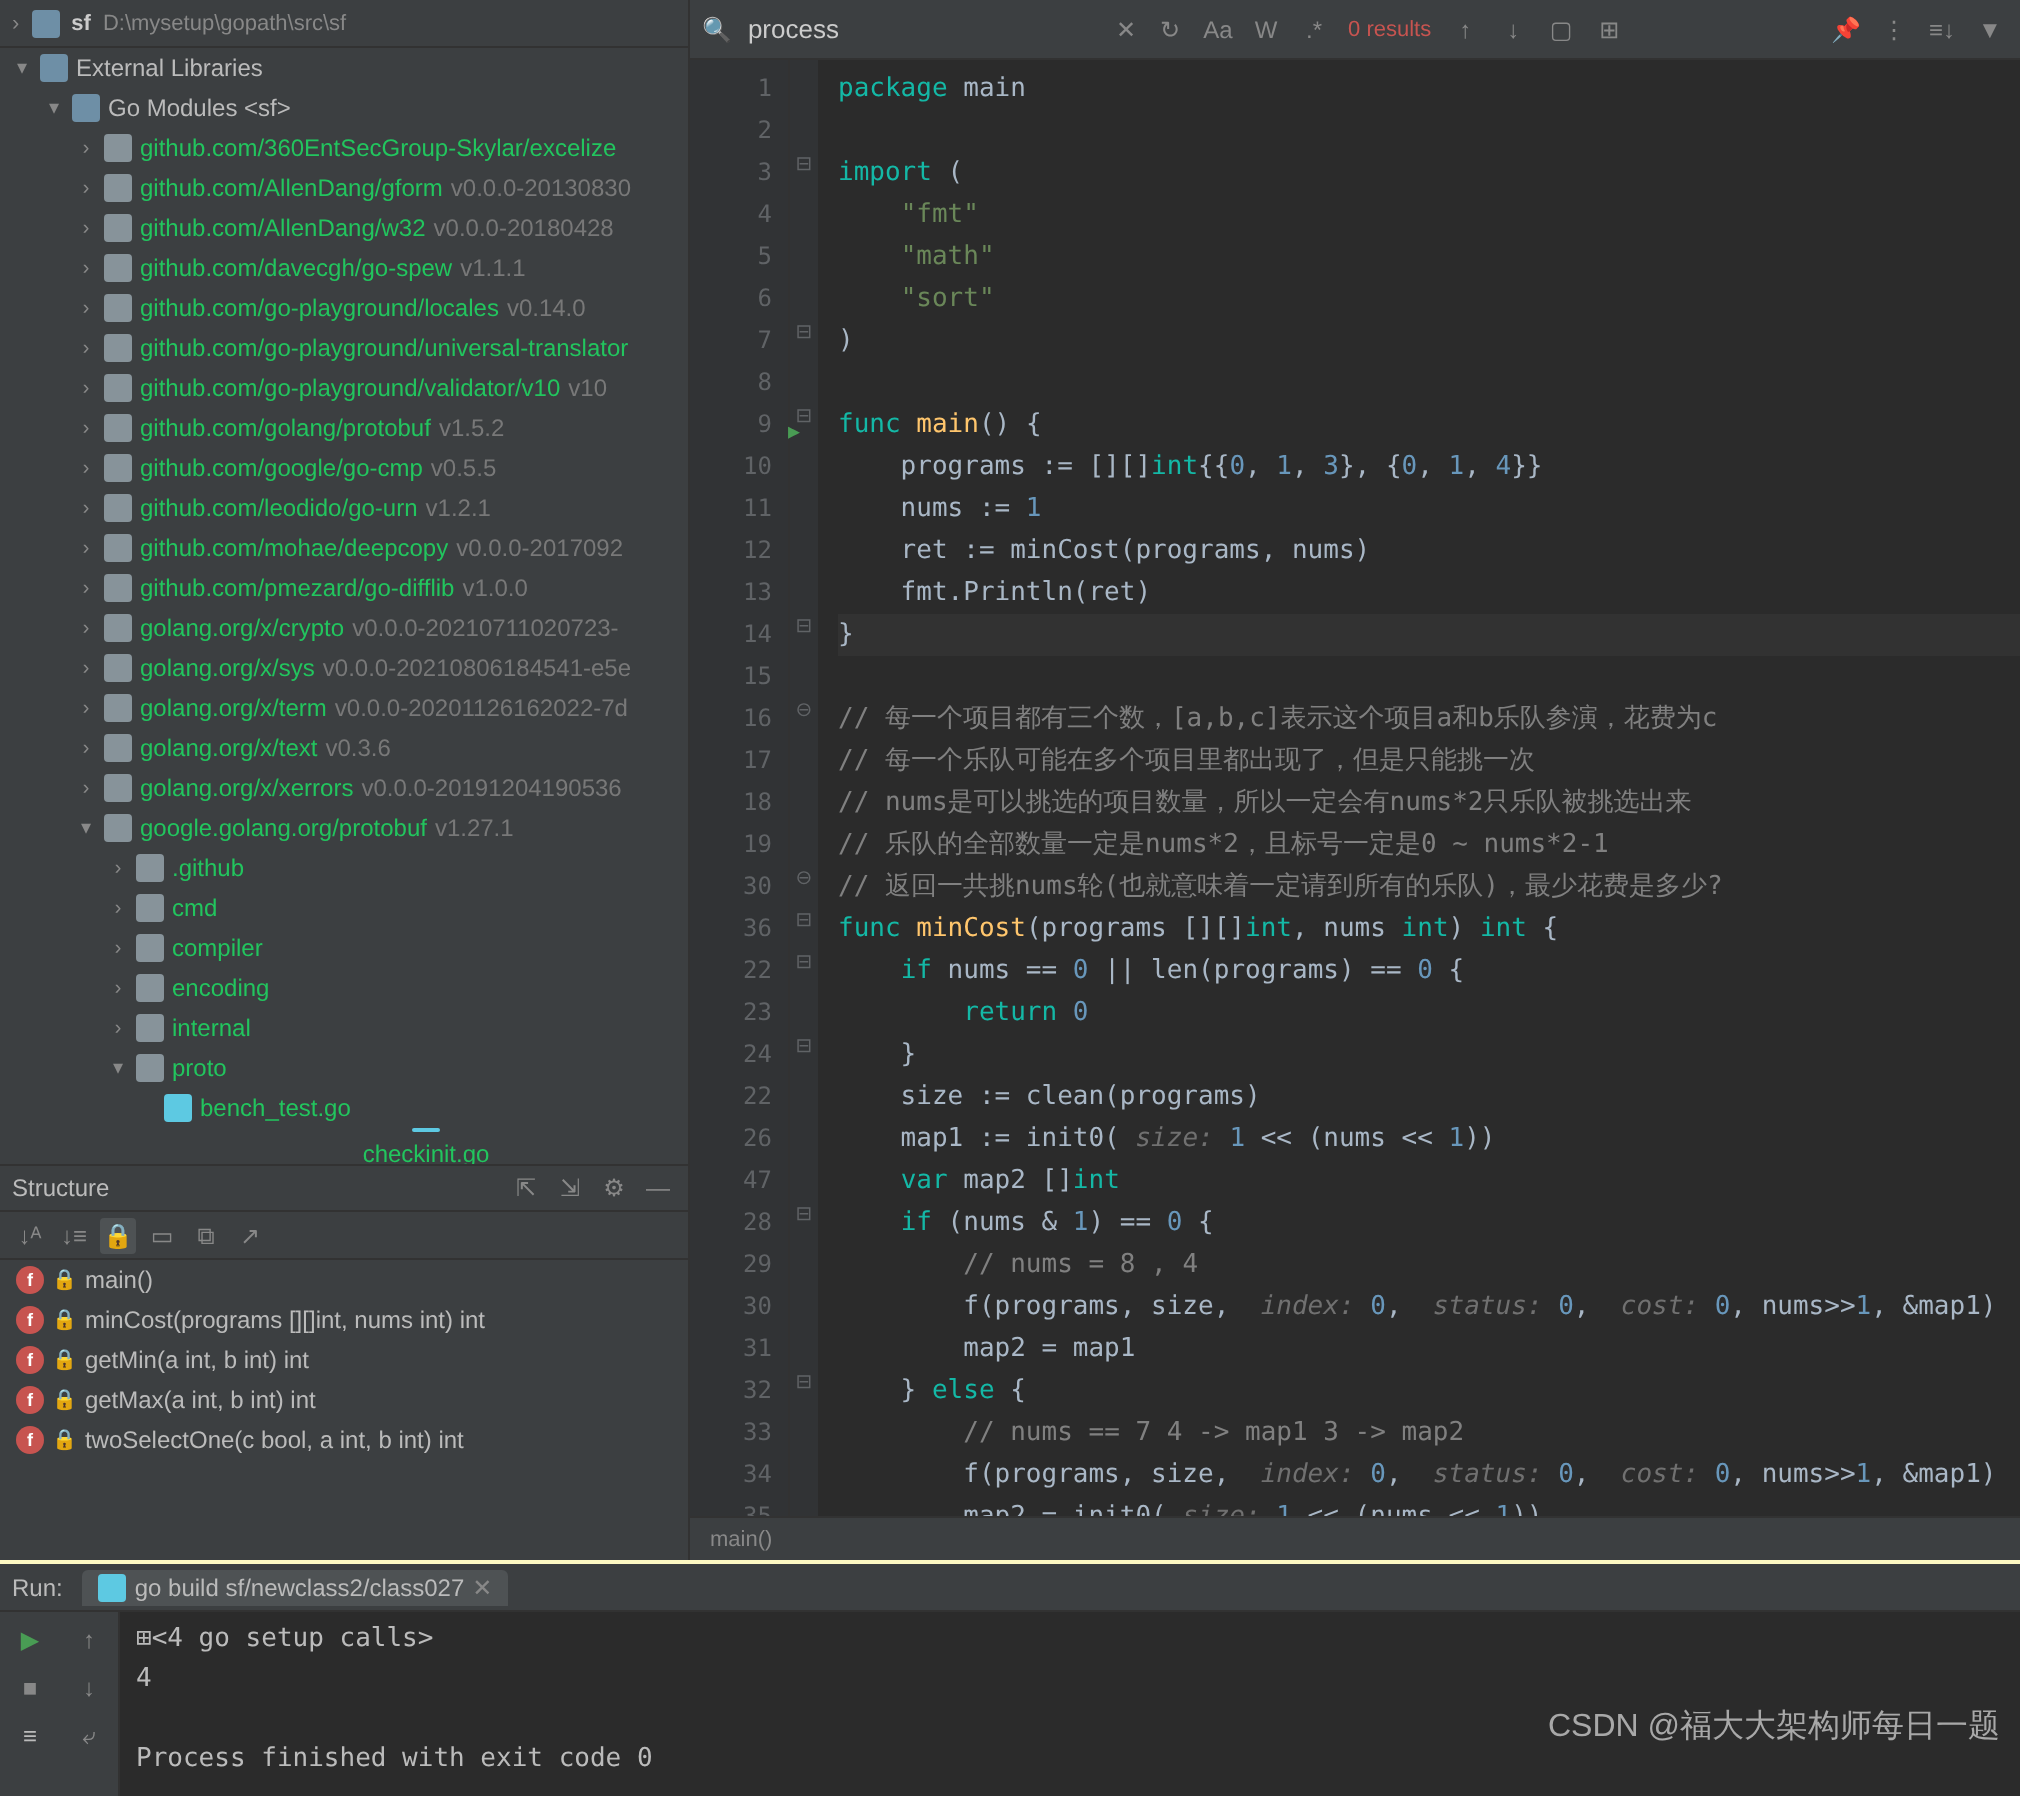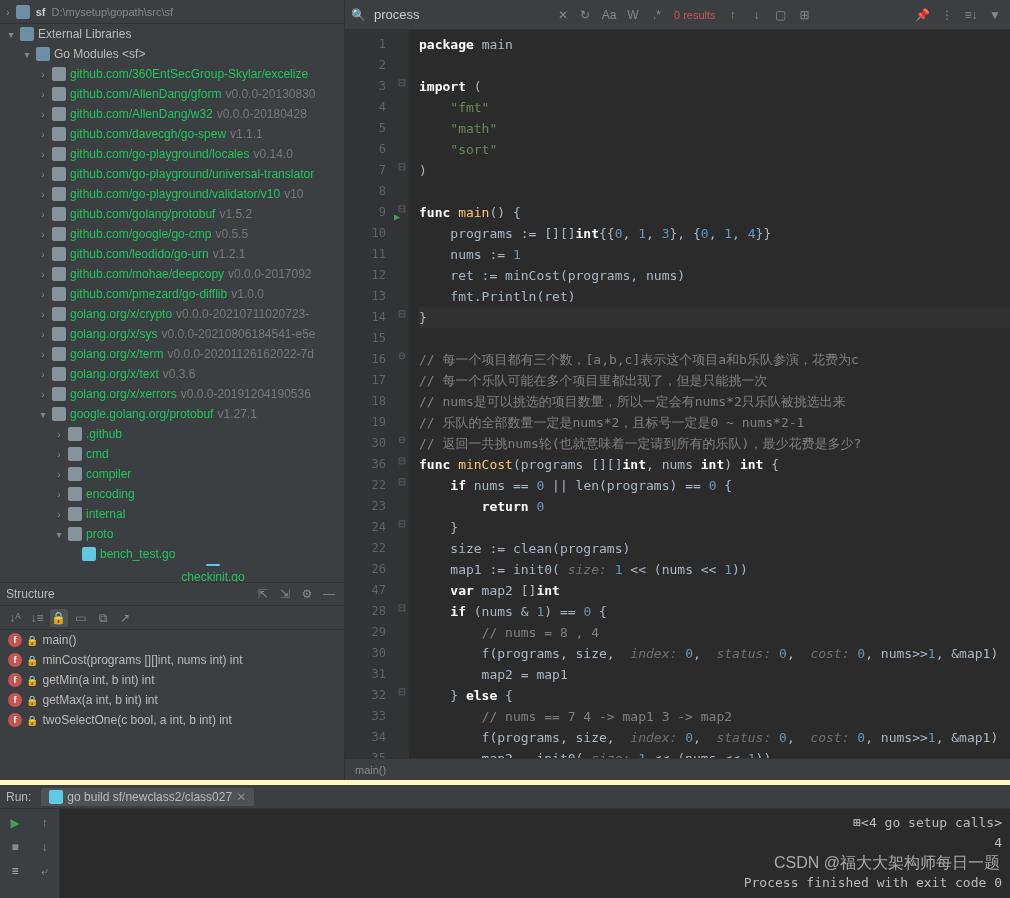--- a/index.html
+++ b/index.html
@@ -1,21 +1,21 @@
 <!DOCTYPE html>
 <html><head>
 <meta charset="utf-8">
 <style>
 * { margin:0; padding:0; box-sizing:border-box; }
 body { font-family:"Segoe UI",Arial,sans-serif; font-size:12px; background:#3c3f41; color:#bbb; width:1010px; height:898px; overflow:hidden; }
 .main { display:flex; flex-direction:column; height:100%; }
 .top { display:flex; height:780px; }
 .left { width:345px; background:#3c3f41; display:flex; flex-direction:column; border-right:1px solid #323232; }
 .right { flex:1; display:flex; flex-direction:column; background:#2b2b2b; }
-.bottom { flex:1; background:#2b2b2b; border-top:5px solid #fef9c3;text-align:right; }
+.bottom { flex:1; background:#2b2b2b; border-top:2px solid #fef9c3; }
 
 .breadcrumb { height:24px; display:flex; align-items:center; padding:0 6px; gap:6px; background:#3c3f41; border-bottom:1px solid #323232; font-size:11px; }
 .breadcrumb .chev { color:#888; }
 .bc-icon { width:14px;height:14px;background:#6e8fa6;border-radius:2px; }
 .bc-name{color:#ccc;font-weight:bold;}
 .bc-path{color:#888;}
 
 .tree { flex:1; overflow:auto; font-size:12px; }
 .trow { display:flex; align-items:center; height:20px; padding-left:8px; gap:4px; white-space:nowrap; }
 .chev2{width:10px;text-align:center;color:#888;font-size:10px;}
@@ -45,21 +45,21 @@
 
 .editor-area{flex:1;display:flex;overflow:hidden;background:#2b2b2b;}
 .gutter{width:50px;background:#313335;text-align:right;padding:4px 8px 0 0;color:#606366;font-family:Consolas,monospace;font-size:12px;line-height:21px;border-right:1px solid #323232;}
 .gut-row{height:21px;position:relative;}
 .run-tri{position:absolute;right:-14px;top:4px;color:#499c54;font-size:10px;}
 .fold-col{width:14px;background:#313335;color:#606366;font-size:10px;line-height:21px;text-align:center;}
 .code{flex:1;padding:4px 0 0 10px;font-family:Consolas,monospace;font-size:13px;line-height:21px;color:#a9b7c6;white-space:pre;}
 .hl-cur{background:#323232;}
 .code-line{height:21px;}
 
-.k{color:#ffffff;font-weight:bold;}
+.k{color:#14b8a6;}
 .s{color:#6a8759;}
 .n{color:#6897bb;}
 .fn{color:#ffc66d;}
 .c{color:#808080;}
 .p{color:#a9b7c6;}
 .param{color:#707070;font-style:italic;}
 
 .crumb-bar{height:22px;background:#3c3f41;border-top:1px solid #323232;padding:0 10px;color:#888;font-size:11px;display:flex;align-items:center;}
 
 .run-tab{height:24px;display:flex;align-items:center;gap:10px;padding:0 6px;background:#3c3f41;border-bottom:1px solid #323232;}

